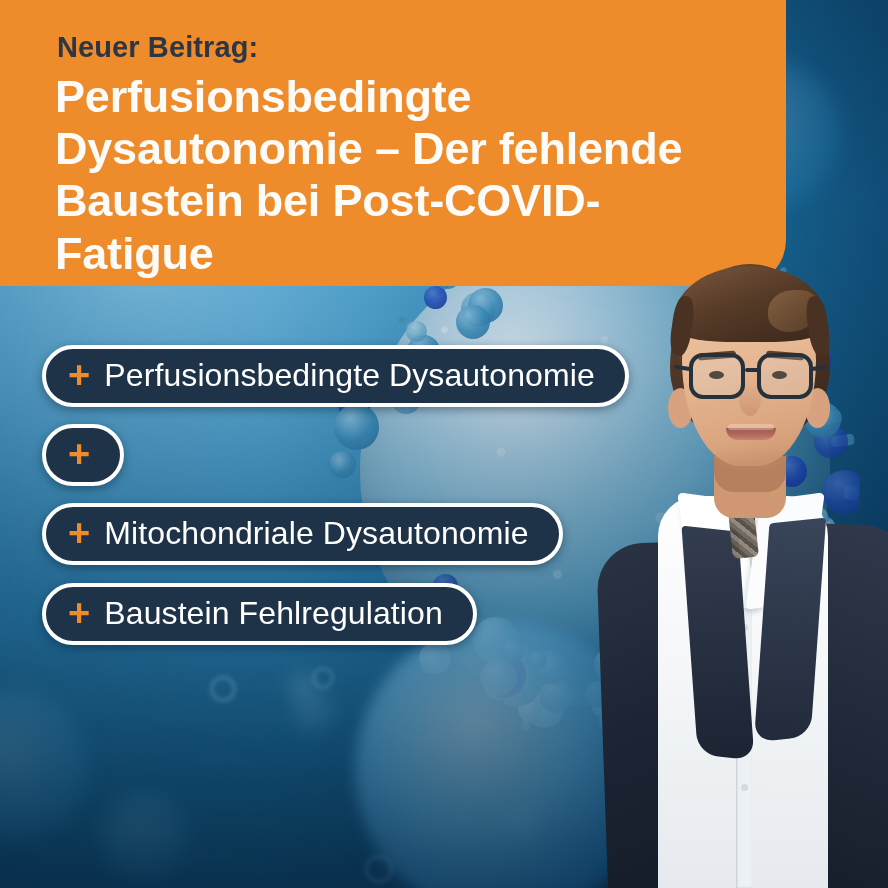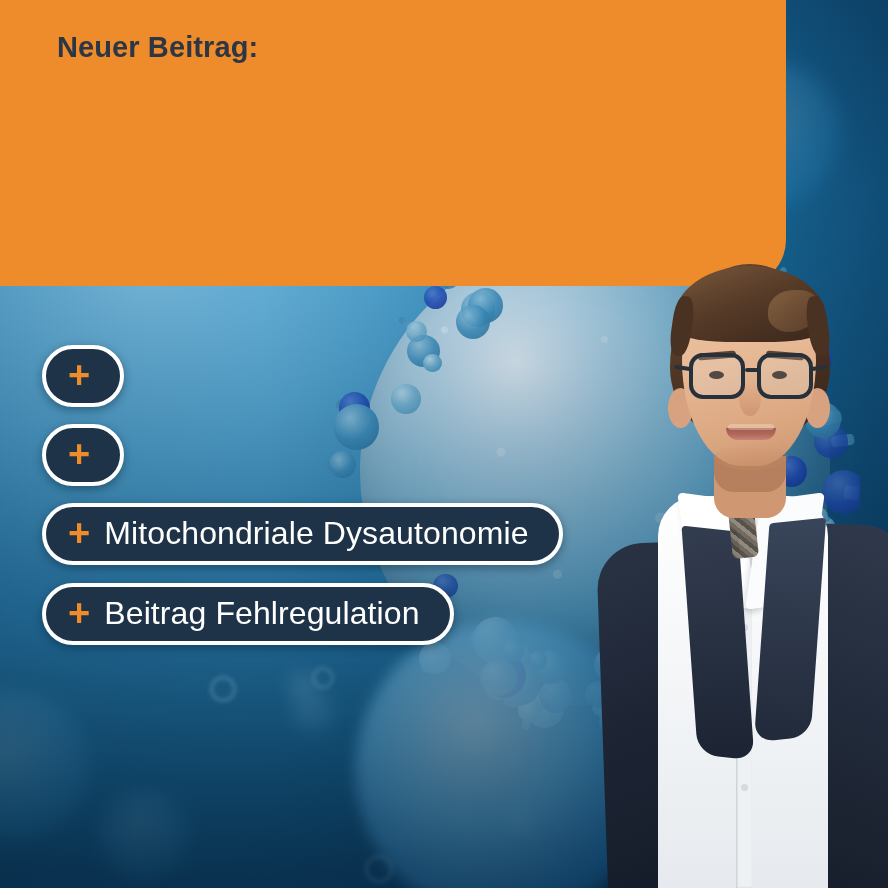--- a/index.html
+++ b/index.html
@@ -358,32 +358,34 @@
     <div class="p temple r"></div>
     <div class="p temple-arm l"></div>
     <div class="p temple-arm r"></div>
     <div class="glass l"></div>
     <div class="glass r"></div>
     <div class="p bridge"></div>
   </div>
 
   <div id="header-panel">
     <div id="kicker">Neuer Beitrag:</div>
+    <div id="headline">Perfusionsbedingte Dysautonomie – Der fehlende Baustein bei Post-COVID-Fatigue</div>
   </div>
 
   <div id="pill-list">
       <div class="pill i0">
         <span class="plus">+</span>
+        <span class="ptxt">Perfusionsbedingte Dysautonomie</span>
       </div>
       <div class="pill i1">
         <span class="plus">+</span>
       </div>
       <div class="pill i2">
         <span class="plus">+</span>
         <span class="ptxt">Mitochondriale Dysautonomie</span>
       </div>
       <div class="pill i3">
         <span class="plus">+</span>
-        <span class="ptxt">Beitrag Fehlregulation</span>
+        <span class="ptxt">Baustein Fehlregulation</span>
       </div>
     </div>
 
 </div>
 
 </body></html>

